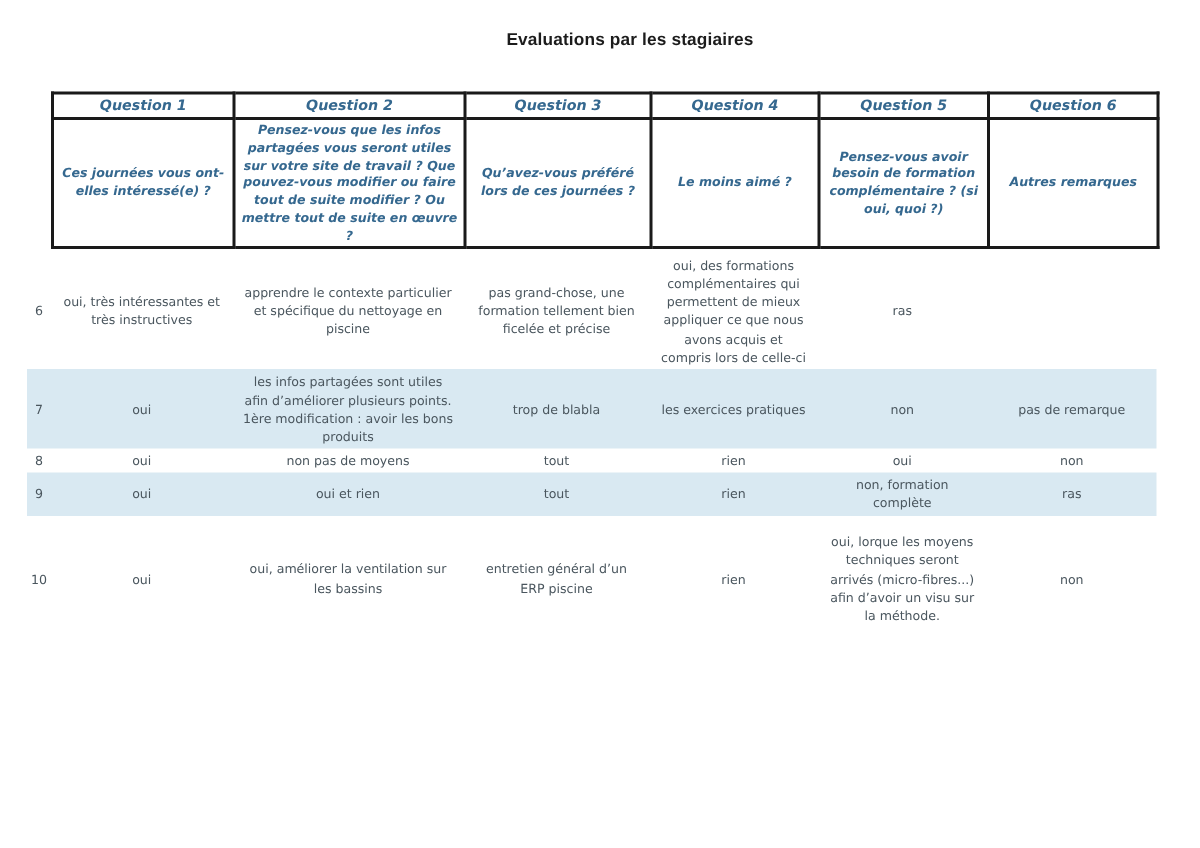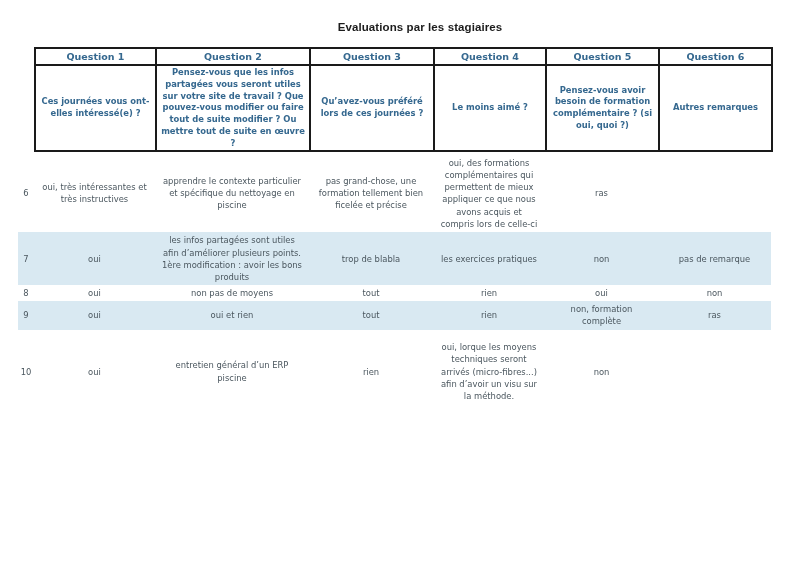--- a/index.html
+++ b/index.html
@@ -18,24 +18,25 @@
   .title{
     margin:21px 0 0 40px;
     text-align:center;
     font-family:"Liberation Sans", sans-serif;
     font-size:11.5px;
     font-weight:700;
     color:#1c1c1c;
     letter-spacing:0.1px;
   }
   table.header-table{
-    margin:14px 0 0 34px;
+    margin:28px 0 0 34px;
     border-collapse:collapse;
     table-layout:fixed;
     width:737px;
+    font-style:italic;
   }
   table.header-table td{
     border:2px solid var(--border);
     text-align:center;
     vertical-align:middle;
     color:var(--header_text);
     font-weight:bold;
     padding:1px 4px;
     overflow:hidden;
   }
@@ -146,20 +147,21 @@
       <div class="cell">oui et rien</div>
       <div class="cell">tout</div>
       <div class="cell">rien</div>
       <div class="cell">non, formation complète</div>
       <div class="cell">ras</div>
     </div>
 
     <div class="row r10">
       <div class="cell num">10</div>
       <div class="cell">oui</div>
+      <div class="cell">oui, améliorer la ventilation sur les bassins</div>
       <div class="cell">entretien général d’un ERP piscine</div>
       <div class="cell">rien</div>
       <div class="cell">oui, lorque les moyens techniques seront arrivés (micro-fibres...) afin d’avoir un visu sur la méthode.</div>
       <div class="cell">non</div>
     </div>
 
   </div>
 </div>
 
 </body></html>

